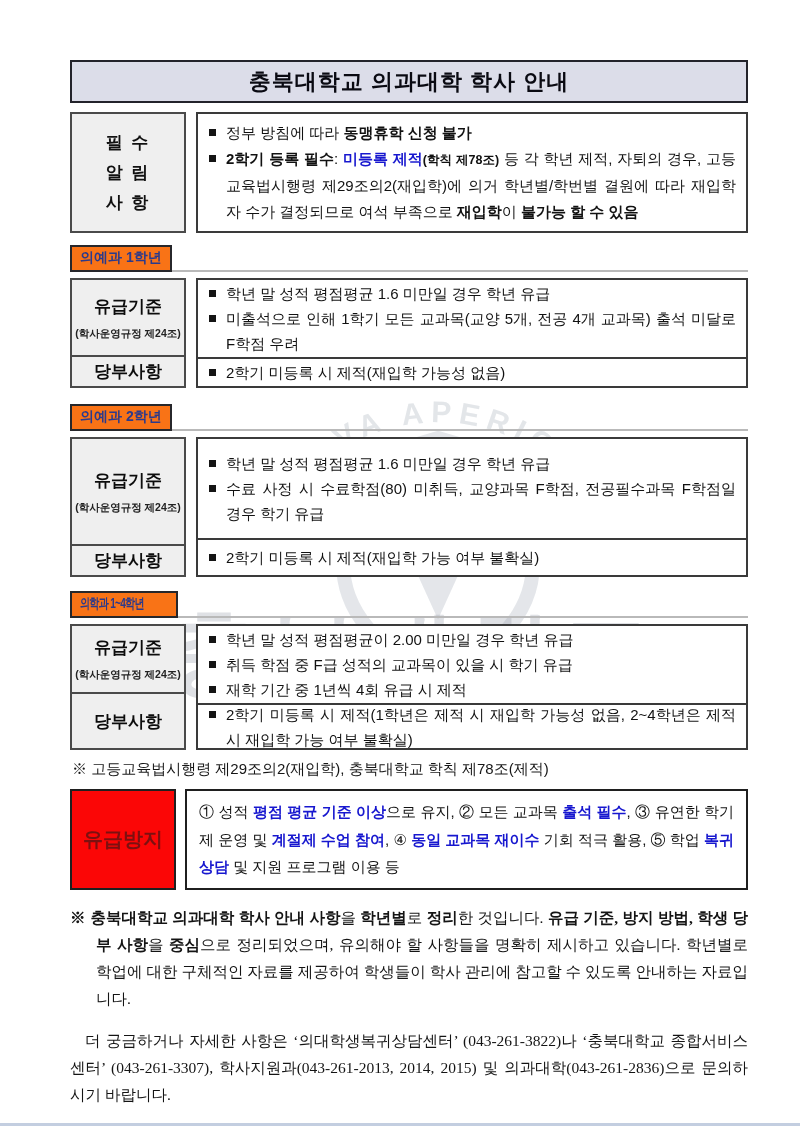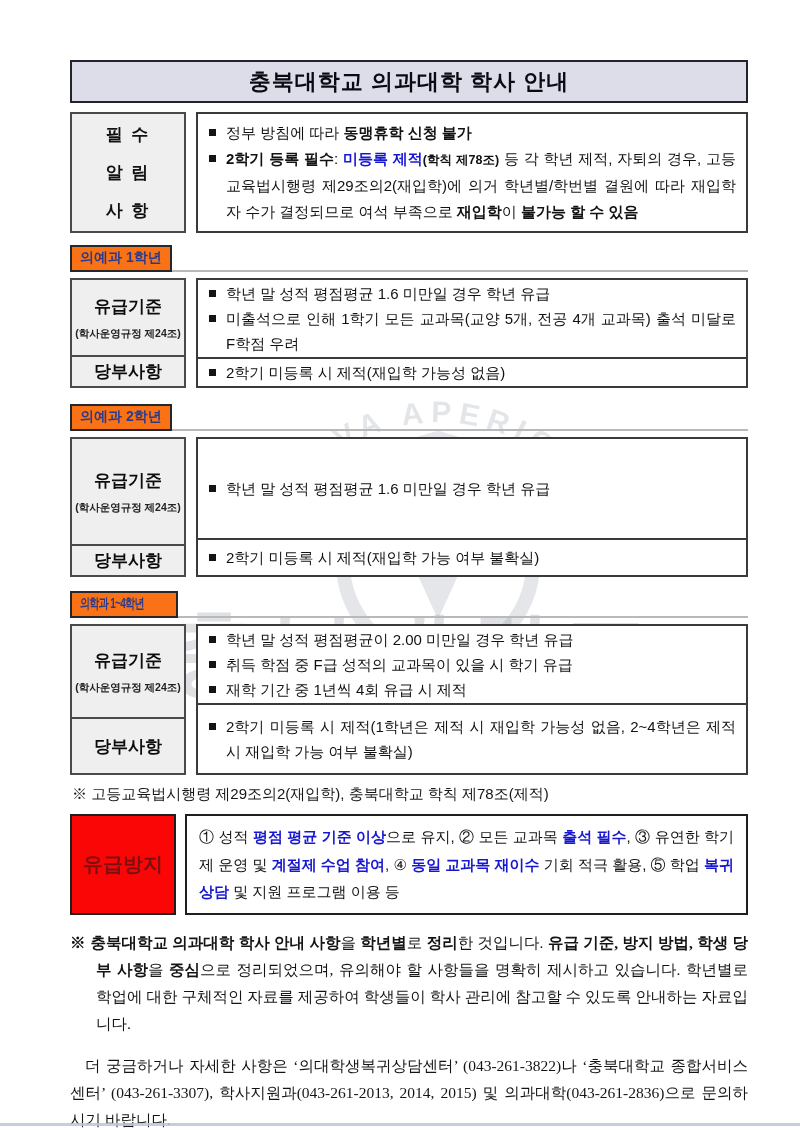--- a/index.html
+++ b/index.html
@@ -25,35 +25,35 @@
   .rdivider-top{border-top:2px solid #3a3a3a;}
   .rcell{box-sizing:border-box;display:flex;flex-direction:column;justify-content:center;padding:3px 10px 3px 8px;}
   ul.blist{list-style:none;margin:0;padding:0;}
   li.bullet-item{display:flex;align-items:flex-start;font-size:15px;line-height:25px;}
   .bullet-marker{flex:0 0 auto;width:7px;height:7px;background:#141414;margin:9px 10px 0 3px;}
   .bullet-body{flex:1;text-align:justify;text-align-last:left;}
 
   
   .notice{margin-bottom:12px;}
   .notice .lcell{flex:1;}
-  .notice-label{font-size:17px;font-weight:bold;line-height:38px;white-space:pre-line;letter-spacing:2px;}
+  .notice-label{font-size:17px;font-weight:bold;line-height:30px;white-space:pre-line;letter-spacing:2px;}
   .notice .rcell{padding:6px 10px 6px 8px;justify-content:flex-end;}
   .notice li.bullet-item{line-height:26px;}
 
   
   .tab-row{position:relative;margin:10px 0 6px 0;height:27px;}
   .tab-row::after{content:"";position:absolute;left:0;right:0;bottom:0;height:2px;background:#b9b9b9;}
   .tab-box{position:relative;z-index:1;display:inline-block;box-sizing:border-box;border:2px solid #27272b;background:#f97316;padding:2px 8px 3px 8px;font-size:14px;font-weight:bold;color:#2b3a8c;}
   .tab-box.compressed span{display:inline-block;transform:scaleX(0.72);transform-origin:left center;letter-spacing:-1px;white-space:nowrap;}
   .tab-box.compressed{padding-right:0px;min-width:108px;}
 
   
   .sec0 .rc1{height:77px;} .sec0 .rc2{height:29px;} .sec0 .lc2{height:29px;}
   .sec1 .rc1{height:99px;} .sec1 .rc2{height:37px;} .sec1 .lc2{height:29px;}
-  .sec2 .rc1{height:77px;} .sec2 .rc2{height:70px;align-items:center;} .sec2 .lc2{height:54px;}
+  .sec2 .rc1{height:77px;} .sec2 .rc2{height:45px;align-items:center;} .sec2 .lc2{height:54px;}
   .lc1{flex:1;}
 
   
   .seg-n{font-weight:normal;}
   .seg-b{font-weight:bold;}
   .seg-blue{font-weight:bold;color:#1717cf;}
   .seg-sb{font-weight:bold;font-size:12.5px;}
 
   
   .footnote{margin:10px 0 10px 2px;font-size:15px;color:#161616;letter-spacing:0px;}
@@ -169,20 +169,24 @@
         <span class="lab">당부사항</span>
       </div>
     </div>
     <div class="rcol">
       <div class="rcell rc1">
         <ul class="blist">
             <li class="bullet-item">
               <span class="bullet-marker"></span>
               <span class="bullet-body"><span class="seg-n">학년 말 성적 평점평균 1.6 미만일 경우 학년 유급</span></span>
             </li>
+            <li class="bullet-item">
+              <span class="bullet-marker"></span>
+              <span class="bullet-body"><span class="seg-n">수료 사정 시 수료학점(80) 미취득, 교양과목 F학점, 전공필수과목 F학점일 경우 학기 유급</span></span>
+            </li>
           </ul>
       </div>
       <div class="rcell rc2 rdivider-top">
         <ul class="blist">
             <li class="bullet-item">
               <span class="bullet-marker"></span>
               <span class="bullet-body"><span class="seg-n">2학기 미등록 시 제적(재입학 가능 여부 불확실)</span></span>
             </li>
           </ul>
       </div>

